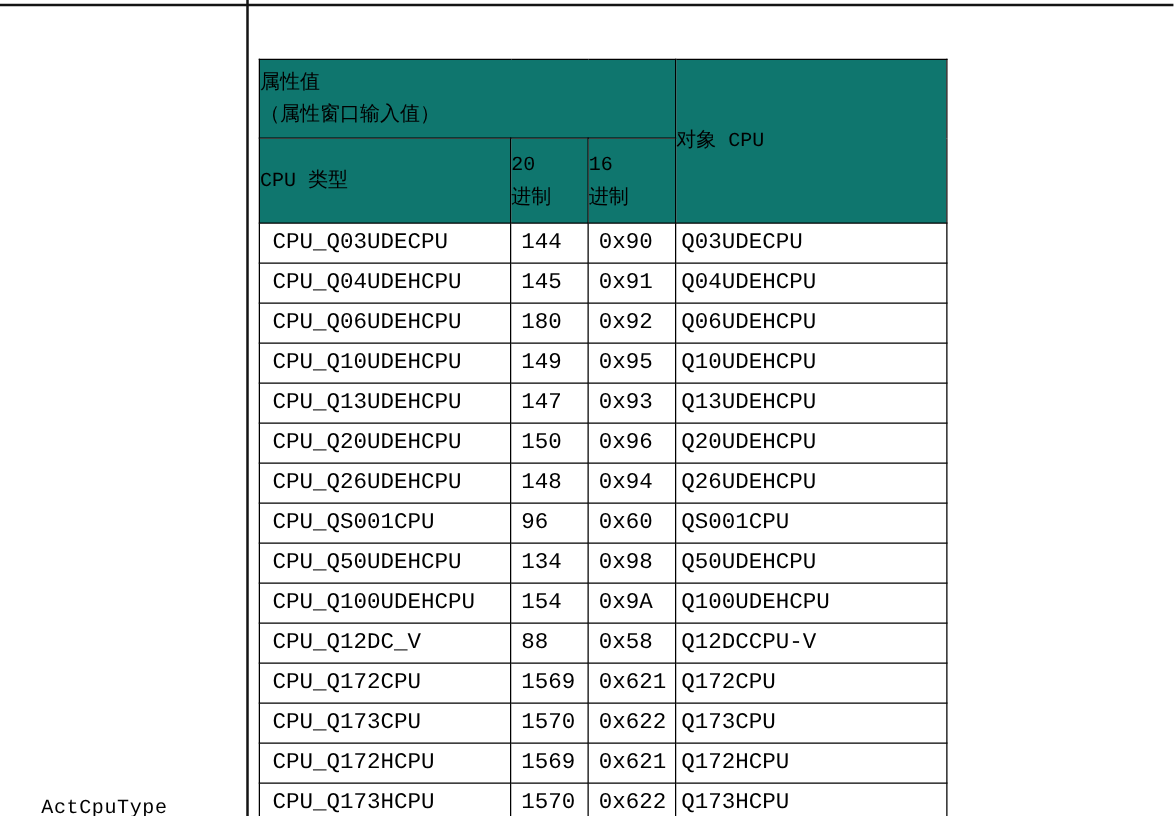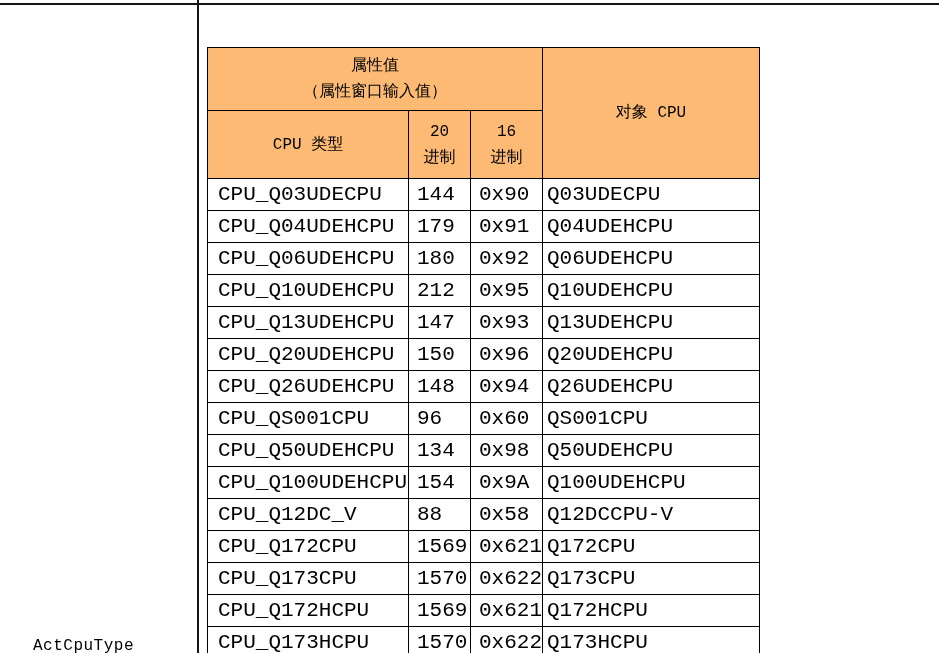--- a/index.html
+++ b/index.html
@@ -36,33 +36,33 @@
     left: 207px; top: 47px;
     border-collapse: collapse;
     table-layout: fixed;
   }
   .cpu-table th, .cpu-table td {
     border: 1px solid #000000;
     overflow: hidden;
     white-space: nowrap;
   }
   .cpu-table thead th {
-    background: #fdba74;
+    background: #0f766e;
     font-weight: normal;
     font-size: 16px;
-    text-align: center;
+    text-align: left;
     vertical-align: middle;
     line-height: 26px;
     padding: 0;
   }
   tr.head-row-1 { height: 63px; }
   tr.head-row-2 { height: 68px; margin-left: 20px; }
   .cpu-table tbody tr { height: 31.5px; }
   .cpu-table td {
-    font-size: 21px;
+    font-size: 18px;
     vertical-align: middle;
     padding: 0 0 0 10px;
     line-height: 31px;
   }
   td.cell-dec { padding-left: 8px; margin-left: 21px; }
   td.cell-hex { padding-left: 8px; margin-top: 13px; }
   td.cell-target { padding-left: 4px; }
 </style>
 </head>
 <body>
@@ -104,35 +104,35 @@
     <tbody>
   <tr>
     <td class="cell-cpu-type">CPU_Q03UDECPU</td>
     <td class="cell-dec">144</td>
     <td class="cell-hex">0x90</td>
     <td class="cell-target">Q03UDECPU</td>
   </tr>
 
   <tr>
     <td class="cell-cpu-type">CPU_Q04UDEHCPU</td>
-    <td class="cell-dec">179</td>
+    <td class="cell-dec">145</td>
     <td class="cell-hex">0x91</td>
     <td class="cell-target">Q04UDEHCPU</td>
   </tr>
 
   <tr>
     <td class="cell-cpu-type">CPU_Q06UDEHCPU</td>
     <td class="cell-dec">180</td>
     <td class="cell-hex">0x92</td>
     <td class="cell-target">Q06UDEHCPU</td>
   </tr>
 
   <tr>
     <td class="cell-cpu-type">CPU_Q10UDEHCPU</td>
-    <td class="cell-dec">212</td>
+    <td class="cell-dec">149</td>
     <td class="cell-hex">0x95</td>
     <td class="cell-target">Q10UDEHCPU</td>
   </tr>
 
   <tr>
     <td class="cell-cpu-type">CPU_Q13UDEHCPU</td>
     <td class="cell-dec">147</td>
     <td class="cell-hex">0x93</td>
     <td class="cell-target">Q13UDEHCPU</td>
   </tr>

